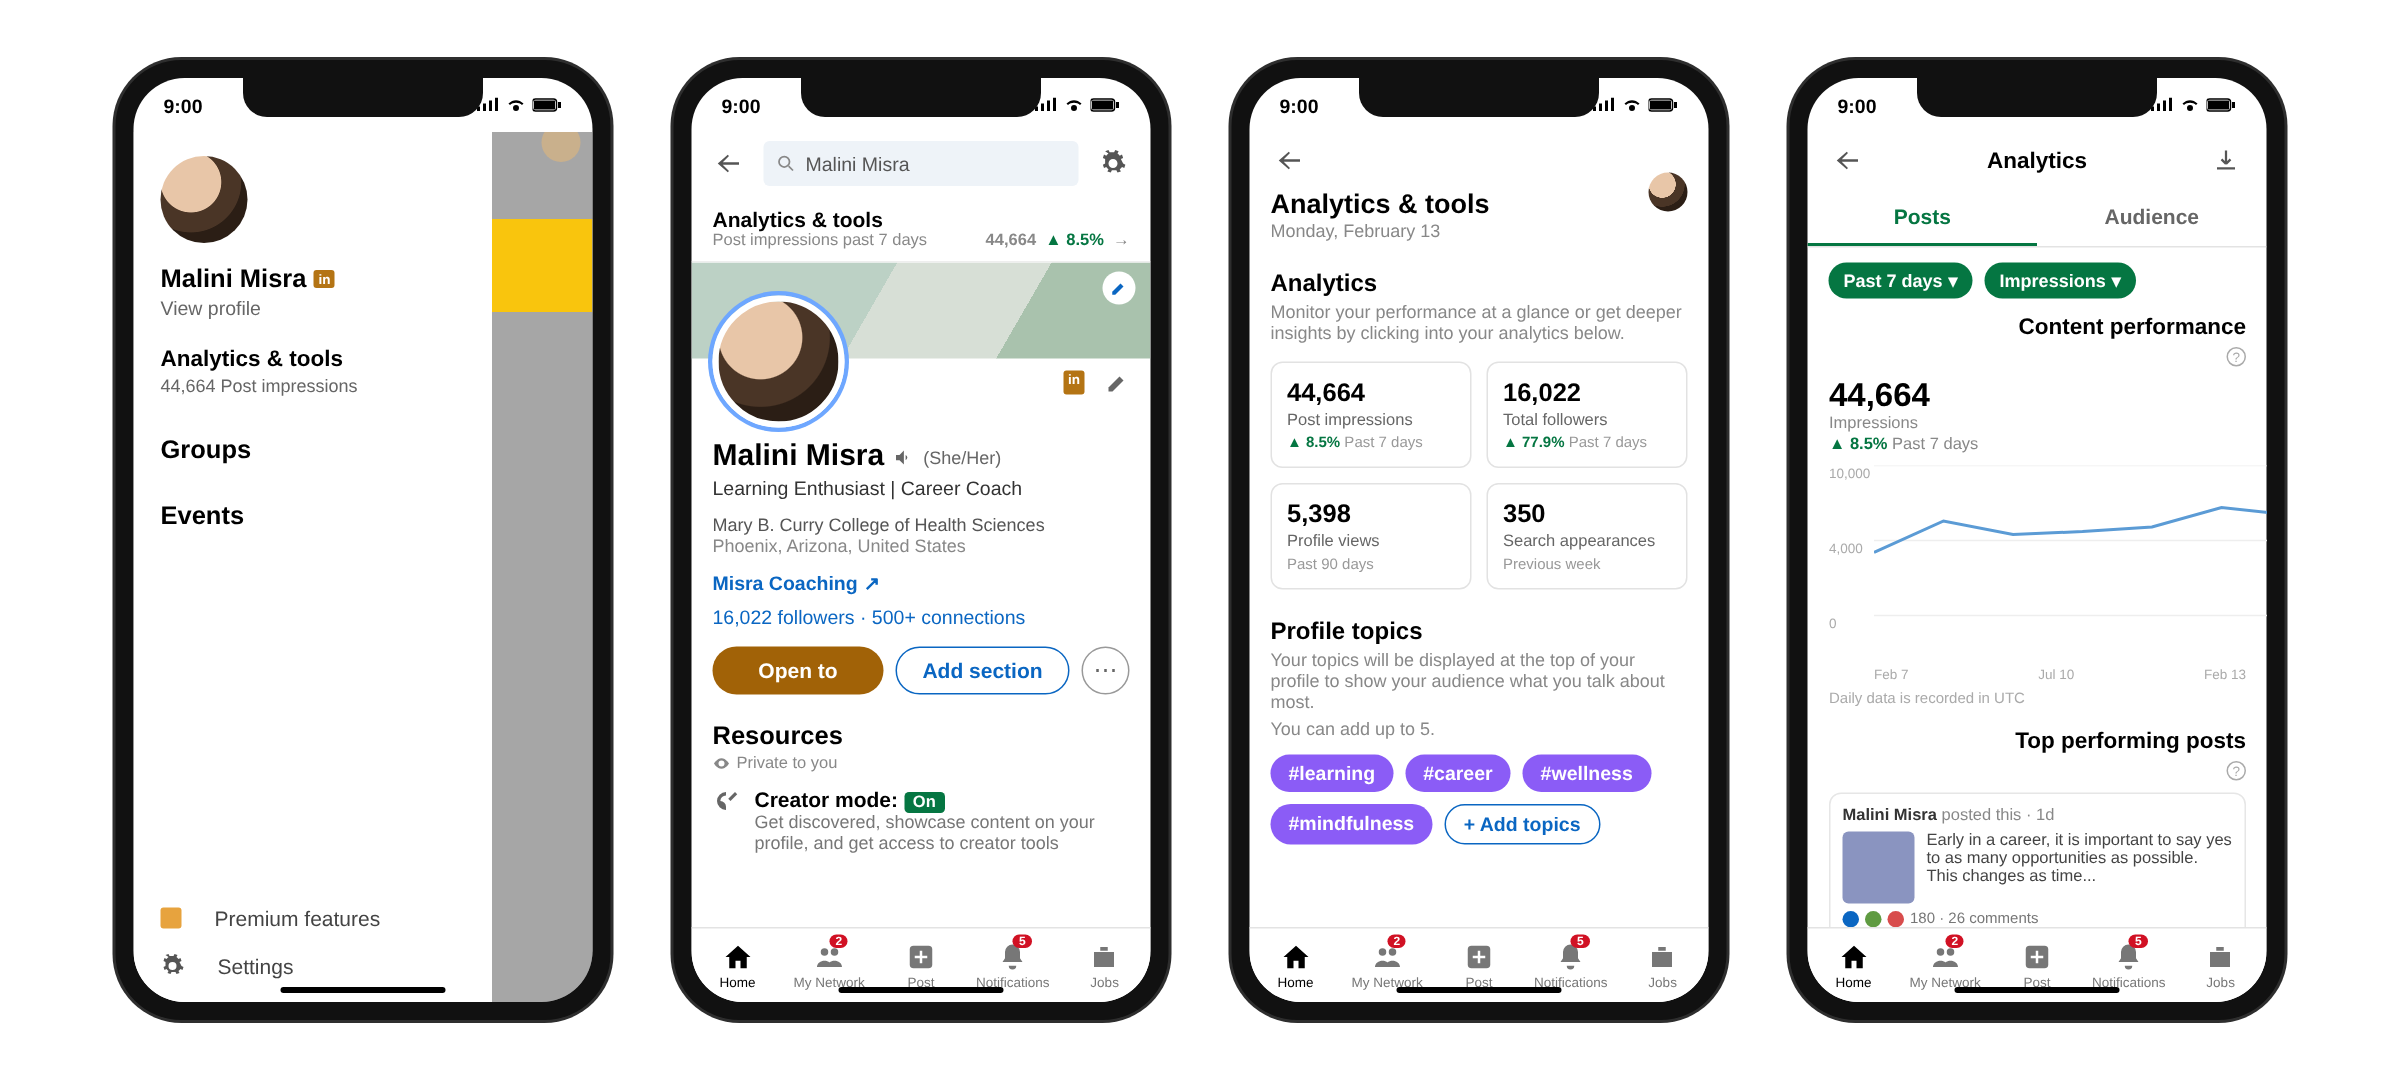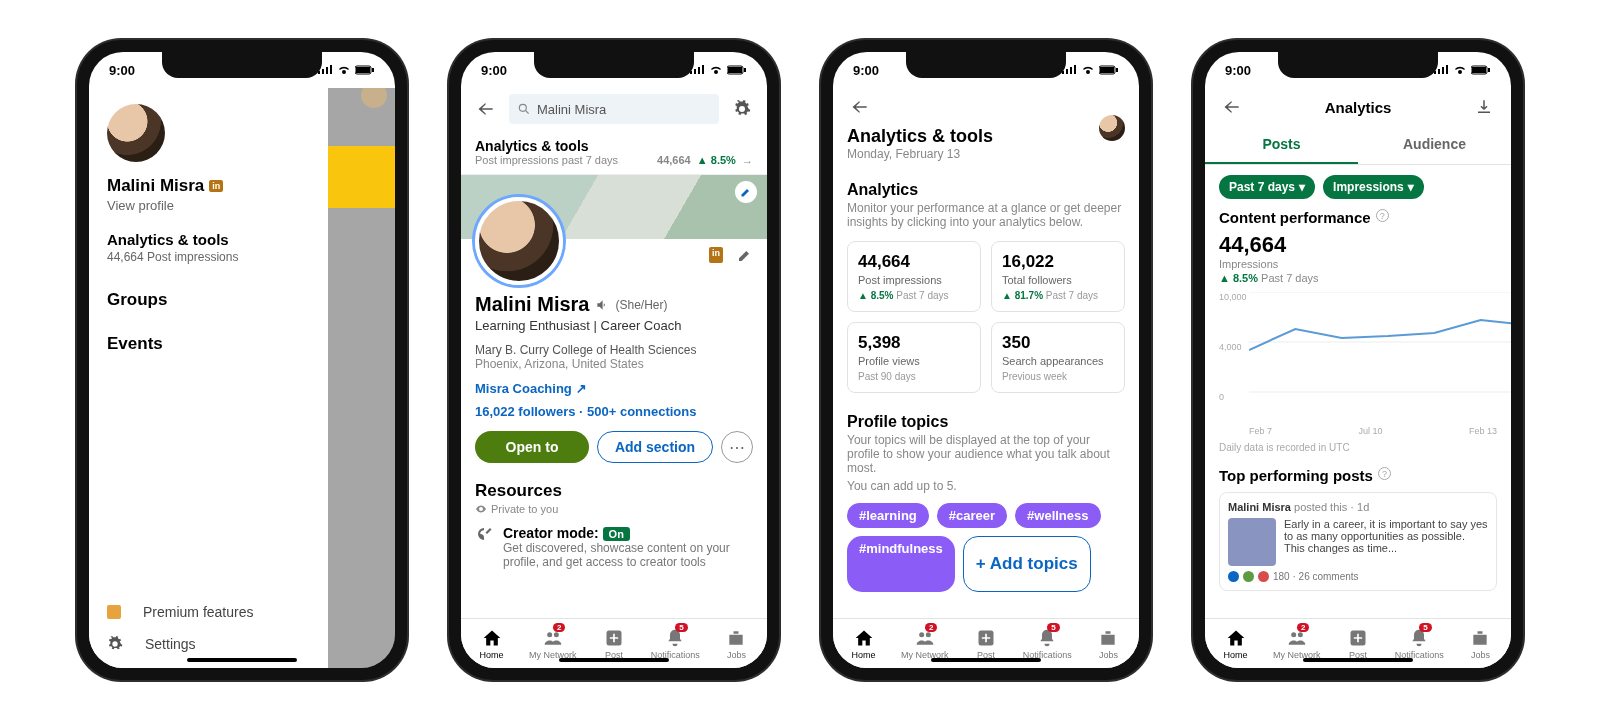--- a/index.html
+++ b/index.html
@@ -38,23 +38,23 @@
   .p2 .photo { width:88px; height:88px; border-radius:50%; border:4px solid #fff; position:absolute; left:14px; bottom:-46px; background:radial-gradient(circle at 35% 30%, #e8c6a8 0 36%, #4a3526 37% 60%, #2b1e15 61% 100%); box-shadow:0 0 0 3px #6ea7ff;}
   .p2 .body { padding:54px 14px 10px;}
   .p2 .icons-right { position:absolute; right:14px; top:72px; display:flex; gap:14px; color:#777;}
   .p2 .pname { font-size:20px; font-weight:700; display:flex; align-items:center; gap:6px;}
   .pronoun { font-size:12px; color:#666; font-weight:400;}
   .p2 .tag { font-size:13px; color:#333; margin-top:2px;}
   .p2 .talks { font-size:12px; color:#888; margin-top:6px;}
   .p2 .edu { font-size:12px; color:#555; margin-top:10px;}
   .p2 .loc { font-size:12px; color:#888;}
   .p2 .link { color:#0a66c2; font-size:13px; font-weight:600; margin-top:10px; display:flex; align-items:center; gap:4px;}
-  .p2 .stats { color:#0a66c2; font-size:13px; font-weight:700; margin-top:8px;}
+  .p2 .stats { color:#0a66c2; font-size:13px; font-weight:400; margin-top:8px;}
   .p2 .btns { display:flex; gap:8px; margin-top:12px;}
-  .btn-primary { flex:1; background:#4d7c0f; color:#fff; font-weight:600; border-radius:18px; height:32px; display:flex; align-items:center; justify-content:center; font-size:14px;}
+  .btn-primary { flex:1; background:#a16207; color:#fff; font-weight:600; border-radius:18px; height:32px; display:flex; align-items:center; justify-content:center; font-size:14px;}
   .btn-outline { flex:1; border:1px solid #0a66c2; color:#0a66c2; font-weight:600; border-radius:18px; height:32px; display:flex; align-items:center; justify-content:center; font-size:14px;}
   .btn-more { width:32px; height:32px; border:1px solid #999; border-radius:50%; display:flex; align-items:center; justify-content:center; color:#666;}
   .section-h { font-size:17px; font-weight:700; margin-top:18px;}
   .priv { font-size:11px; color:#888; display:flex; align-items:center; gap:4px; margin-top:2px;}
   .p2 .creator { display:flex; gap:10px; margin-top:10px;}
   .pill-on { background:#057642; color:#fff; font-size:11px; padding:1px 6px; border-radius:3px; font-weight:600;}
   .p2 .csub { font-size:12px; color:#777;}
   .analytics-row { padding:8px 14px; border-bottom:1px solid #eee;}
   .ar-top { font-size:14px; font-weight:700;}
   .ar-sub { font-size:11px; color:#888; display:flex; align-items:center; justify-content:space-between;}
@@ -64,32 +64,32 @@
   .p3 .avatar-sm { width:26px; height:26px; border-radius:50%; background:radial-gradient(circle at 35% 30%, #e8c6a8 0 36%, #4a3526 37% 60%, #2b1e15 61% 100%);}
   .p3 .title { font-size:18px; font-weight:700;}
   .p3 .date { font-size:12px; color:#888;}
   .p3 .grid { display:grid; grid-template-columns:1fr 1fr; gap:10px; padding:0 14px; margin-top:12px;}
   .scard { border:1px solid #e2e2e2; border-radius:8px; padding:10px;}
   .scard .num { font-size:17px; font-weight:700;}
   .scard .lab { font-size:11px; color:#666; margin-top:2px;}
   .scard .foot { font-size:10px; color:#999; margin-top:4px;}
   .chips { display:flex; flex-wrap:wrap; gap:8px; padding:0 14px; margin-top:10px;}
   .chip-g { background:#8b5cf6; color:#fff; font-size:13px; padding:5px 12px; border-radius:15px; font-weight:600;}
-  .chip-add { border:1px solid #0a66c2; color:#0a66c2; font-size:17px; font-weight:600; padding:17px 12px; border-radius:15px;}
+  .chip-add { border:1px solid #0a66c2; color:#0a66c2; font-size:13px; font-weight:600; padding:5px 12px; border-radius:15px;}
   .p3 .subt { font-size:12px; color:#888; padding:0 14px; margin-top:4px;}
   
   .p4 .hdr { display:flex; align-items:center; justify-content:space-between; padding:6px 14px;}
   .p4 .hdr .t { font-weight:700; font-size:15px;}
   .tabs { display:flex; border-bottom:1px solid #e3e3e3;}
   .tab { flex:1; text-align:center; padding:10px 0; font-size:14px; font-weight:600; color:#666;}
   .tab.active { color:#057642; border-bottom:2px solid #057642;}
   .pills { display:flex; gap:8px; padding:10px 14px;}
   .pill-f { background:#057642; color:#fff; font-size:12px; font-weight:600; padding:5px 10px; border-radius:14px; display:flex; align-items:center; gap:4px;}
   .p4 .big { padding:0 14px;}
-  .p4 .big .hrow{display:flex;align-items:flex-start;gap:5px;}
+  .p4 .big .hrow{display:flex;align-items:flex-end;gap:5px;flex-direction:column;}
   .p4 .big h3 { font-size:15px; font-weight:700;}
   .p4 .big .n { font-size:22px; font-weight:700; margin-top:6px;}
   .p4 .big .l { font-size:11px; color:#888;}
   .p4 .chart { height:130px; margin:8px 0 0; position:relative;}
   .p4 .ylab { position:absolute; left:0; font-size:9px; color:#aaa;}
   .p4 .xlab { display:flex; justify-content:space-between; font-size:9px; color:#aaa; padding:0 0 0 30px; margin-top:4px;}
   .p4 .note { font-size:10px; color:#aaa; margin-top:6px;}
   .p4 .postcard { border:1px solid #e6e6e6; border-radius:8px; padding:8px; margin:8px 14px 0; font-size:11px;}
   .p4 .prow { display:flex; gap:8px;}
   .p4 .thumb { width:48px; height:48px; background:#8a94c0; border-radius:4px;}
@@ -358,21 +358,21 @@
       </div>
       <div class="grid" id="p3cards">
           <div class="scard">
             <div class="num">44,664</div>
             <div class="lab">Post impressions</div>
             <div class="foot"><span class="up">▲ 8.5%</span> Past 7 days</div>
           </div>
           <div class="scard">
             <div class="num">16,022</div>
             <div class="lab">Total followers</div>
-            <div class="foot"><span class="up">▲ 81.7%</span> Past 7 days</div>
+            <div class="foot"><span class="up">▲ 77.9%</span> Past 7 days</div>
           </div>
           <div class="scard">
             <div class="num">5,398</div>
             <div class="lab">Profile views</div>
             <div class="foot">Past 90 days</div>
           </div>
           <div class="scard">
             <div class="num">350</div>
             <div class="lab">Search appearances</div>
             <div class="foot">Previous week</div>

